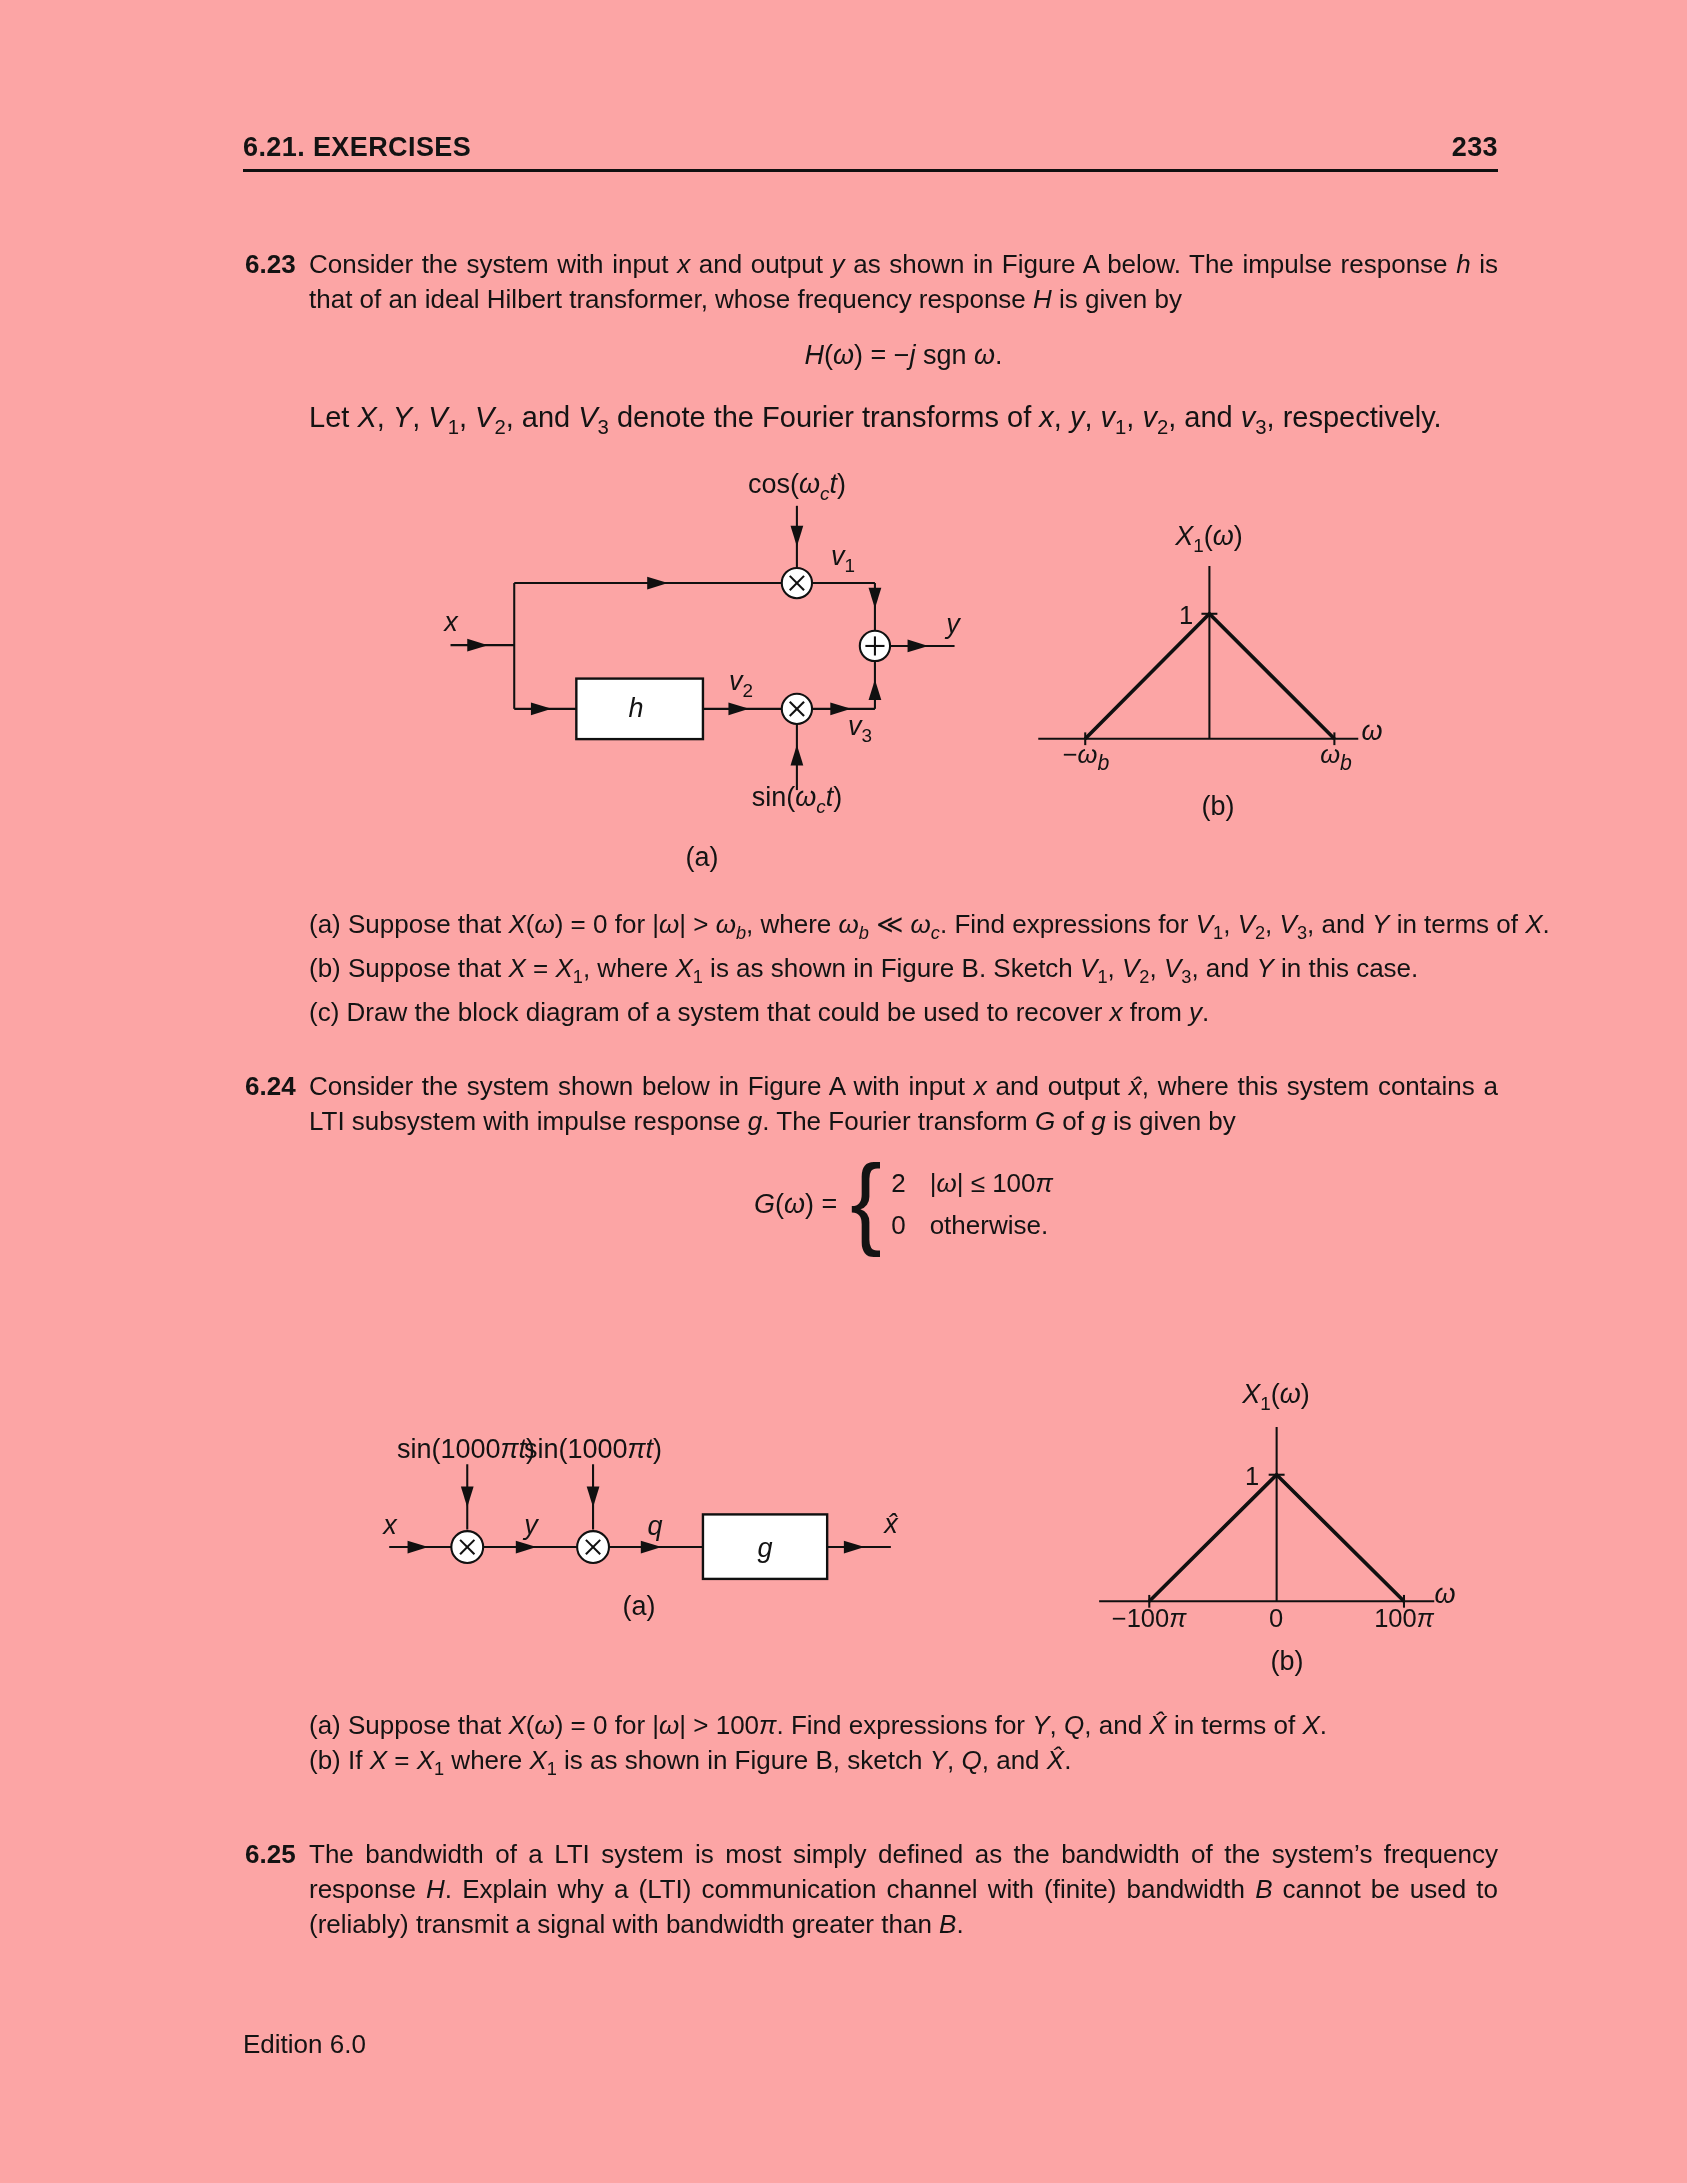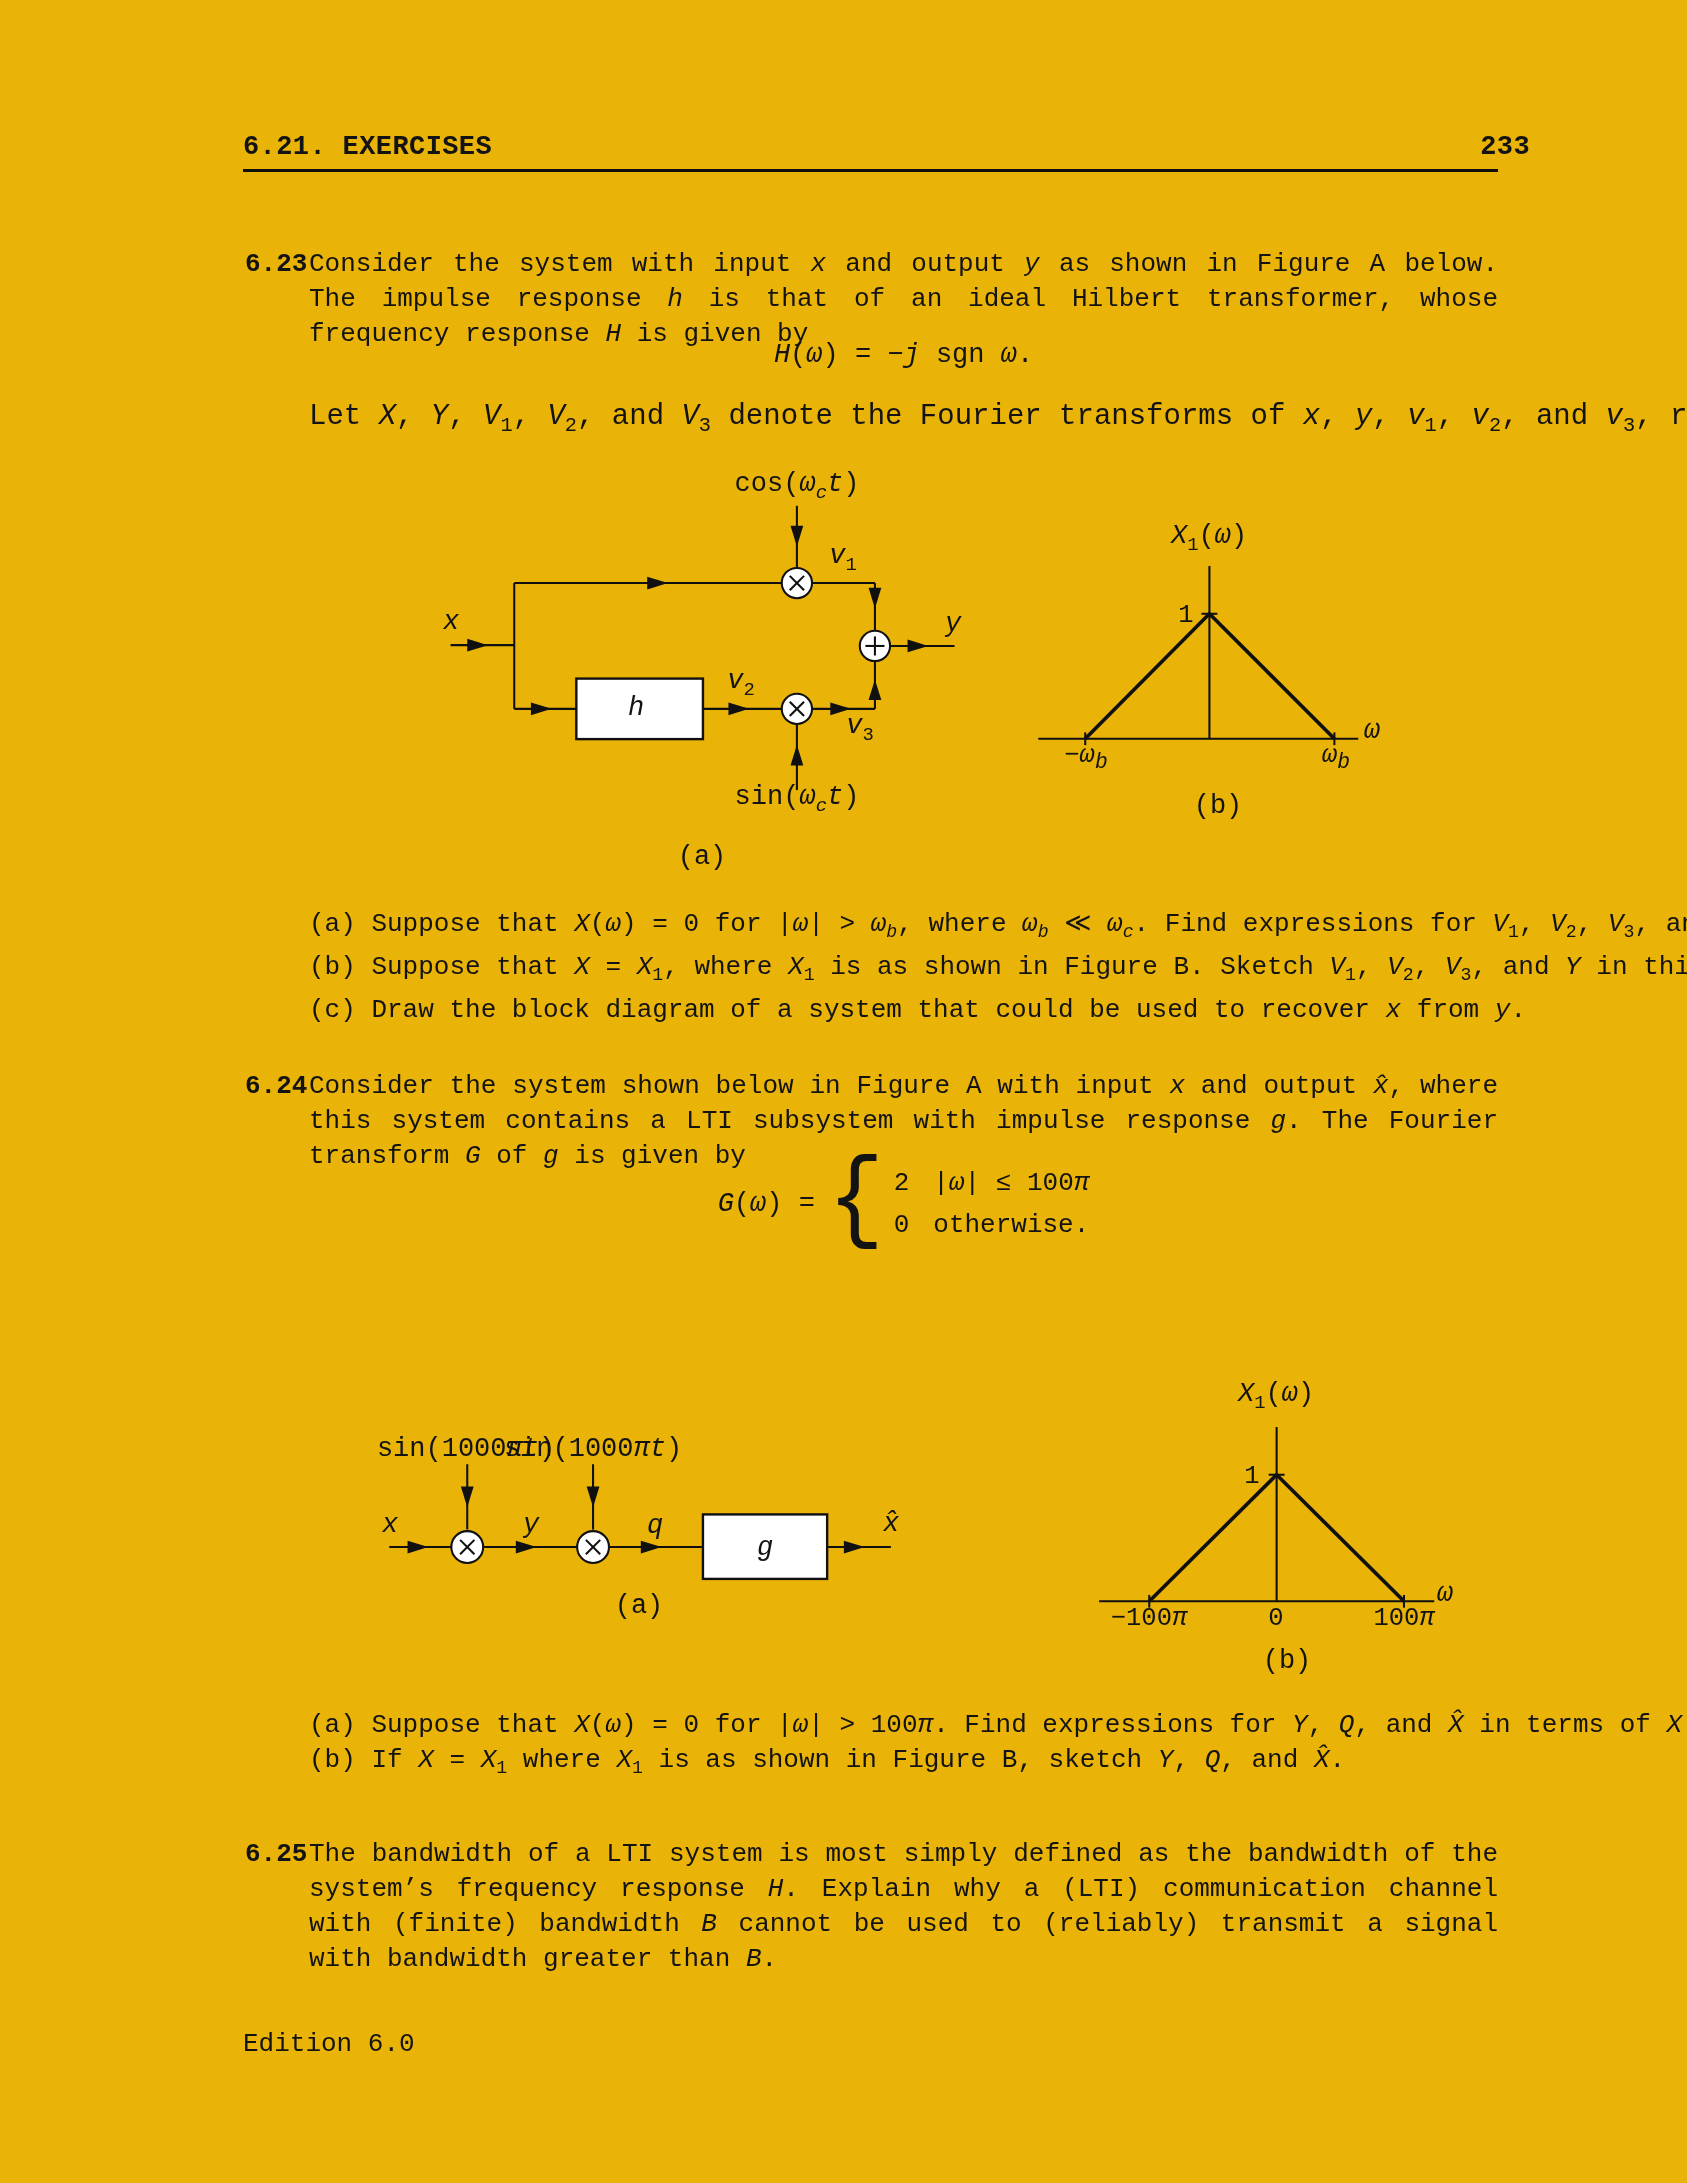--- a/index.html
+++ b/index.html
@@ -1,20 +1,20 @@
 <!DOCTYPE html>
 <html style="font-size:12.7px"><head>
 <meta charset="utf-8">
 <style>
   html,body{margin:0;padding:0;background:#e8e8e8;}
   .page{
     position:relative;
     width:1688px;height:2183px;
-    background:#eab308;
-    font-family:Liberation Mono, monospace;
+    background:#fca5a5;
+    font-family:Liberation Sans, sans-serif;
     color:#131313;
     overflow:hidden;
   }
   .abs{position:absolute;}
   .ctr{transform:translate(-50%,-50%);white-space:nowrap;}
   .hdr{font-size:27px;font-weight:bold;letter-spacing:0.4px;}
   .rule{background:#101010;}
   .exnum{font-size:26px;font-weight:bold;line-height:35px;}
   .body-text{font-size:26px;line-height:35px;text-align:justify;}
   .single-line{font-size:29px;line-height:38px;white-space:nowrap;}
@@ -36,21 +36,21 @@
   svg .boxln{stroke:#101010;stroke-width:3;fill:#ffffff;}
   svg .node{stroke:#101010;stroke-width:2.6;fill:#ffffff;}
   svg .ah{fill:#101010;stroke:none;}
 </style>
 </head>
 <body>
 
 <div class="page">
 
   <div class="abs hdr" style="left:243px;top:132px;">6.21. EXERCISES</div>
-  <div class="abs hdr" style="left:1498px;top:132px;transform:translateX(-100%);margin-left:32px;">233</div>
+  <div class="abs hdr" style="left:1498px;top:132px;transform:translateX(-100%);">233</div>
   <div class="abs rule" style="left:243px;top:169px;width:1255px;height:3.2px;"></div>
 
   <div class="abs exnum" style="left:245px;top:247px;">6.23</div>
   <div class="abs formula" style="left:309px;top:340px;width:1189px;"><i>H</i>(<i>ω</i>) = −<i>j</i> sgn <i>ω</i>.</div>
   <div class="abs body-text" style="left:309px;top:247px;width:1189px;">Consider the system with input <i>x</i> and output <i>y</i> as shown in Figure A below. The impulse response <i>h</i> is that of an ideal Hilbert transformer, whose frequency response <i>H</i> is given by</div>
   <div class="abs single-line" style="left:309px;top:398px;">Let <i>X</i>, <i>Y</i>, <i>V</i><sub>1</sub>, <i>V</i><sub>2</sub>, and <i>V</i><sub>3</sub> denote the Fourier transforms of <i>x</i>, <i>y</i>, <i>v</i><sub>1</sub>, <i>v</i><sub>2</sub>, and <i>v</i><sub>3</sub>, respectively.</div>
 
   <svg class="abs" style="left:351px;top:462px;" width="637" height="430" viewBox="0 0 800 540">
 
     <line class="ln" x1="125" y1="230" x2="205" y2="230"></line>

